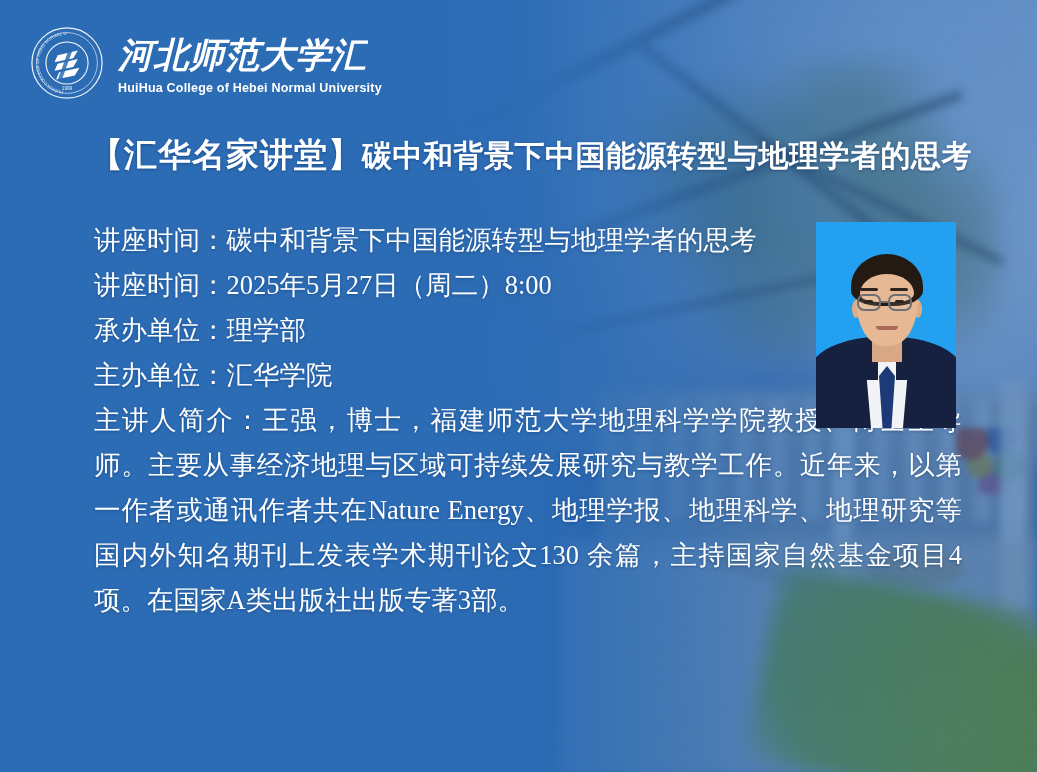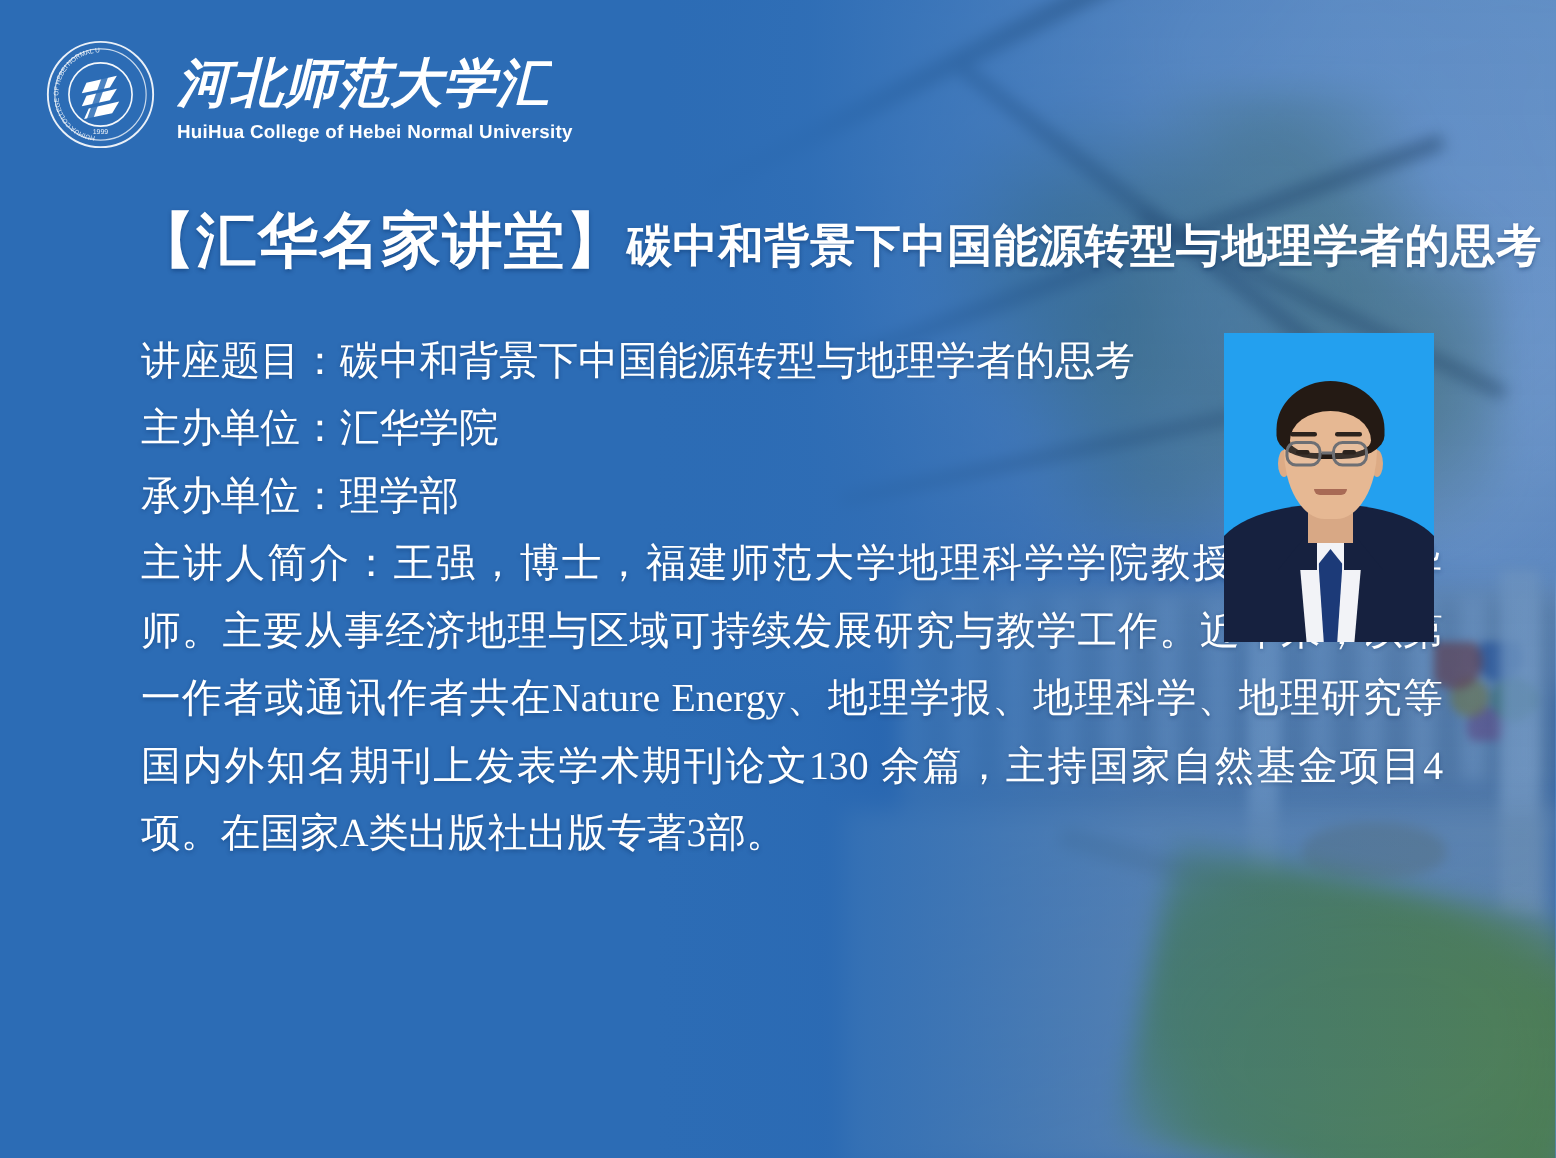--- a/index.html
+++ b/index.html
@@ -145,21 +145,21 @@
     font-weight:600;
   }
 
   
   .title {
     position:absolute; left:90px; top:133px; width:900px;
     color:#ffffff; font-size:30px; font-weight:700; white-space:nowrap;
     letter-spacing:.5px;
     text-shadow:0 1px 3px rgba(0,40,90,.45);
   }
-  .title .bracketed { font-size:40px; letter-spacing:1px; }
+  .title .bracketed { font-size:33px; letter-spacing:1px; }
 
   
   .body-text {
     position:absolute; left:94px; top:218px; width:868px;
     color:#ffffff; font-size:26.5px; line-height:45px;
     text-shadow:0 1px 3px rgba(0,40,90,.40);
   }
   .body-text .line { white-space:nowrap; }
   .body-text .bio { white-space:normal; text-align:justify; text-justify:inter-ideograph;font-family:Liberation Serif, serif; }
 
@@ -278,23 +278,24 @@
       </svg>
       <div class="logo-en">HuiHua College of Hebei Normal University</div>
     </div>
   </div>
 
   <div class="title">
     <span class="bracketed">【汇华名家讲堂】</span><span>碳中和背景下中国能源转型与地理学者的思考</span>
   </div>
 
   <div class="body-text">
-    <div class="line">讲座题目：碳中和背景下中国能源转型与地理学者的思考</div>
+    <div class="line">讲座时间：碳中和背景下中国能源转型与地理学者的思考</div>
+    <div class="line">讲座时间：2025年5月27日（周二）8:00</div>
+    <div class="line">承办单位：理学部</div>
     <div class="line">主办单位：汇华学院</div>
-    <div class="line">承办单位：理学部</div>
     <div class="bio">主讲人简介：王强，博士，福建师范大学地理科学学院教授、博士生导师。主要从事经济地理与区域可持续发展研究与教学工作。近年来，以第一作者或通讯作者共在Nature Energy、地理学报、地理科学、地理研究等国内外知名期刊上发表学术期刊论文130 余篇，主持国家自然基金项目4项。在国家A类出版社出版专著3部。</div>
   </div>
 
   <div class="portrait">
     <div class="p-suit"></div>
     <div class="p-shirt"></div>
     <div class="p-tie"></div>
     <div class="p-collar-l"></div>
     <div class="p-collar-r"></div>
     <div class="p-neck"></div>

